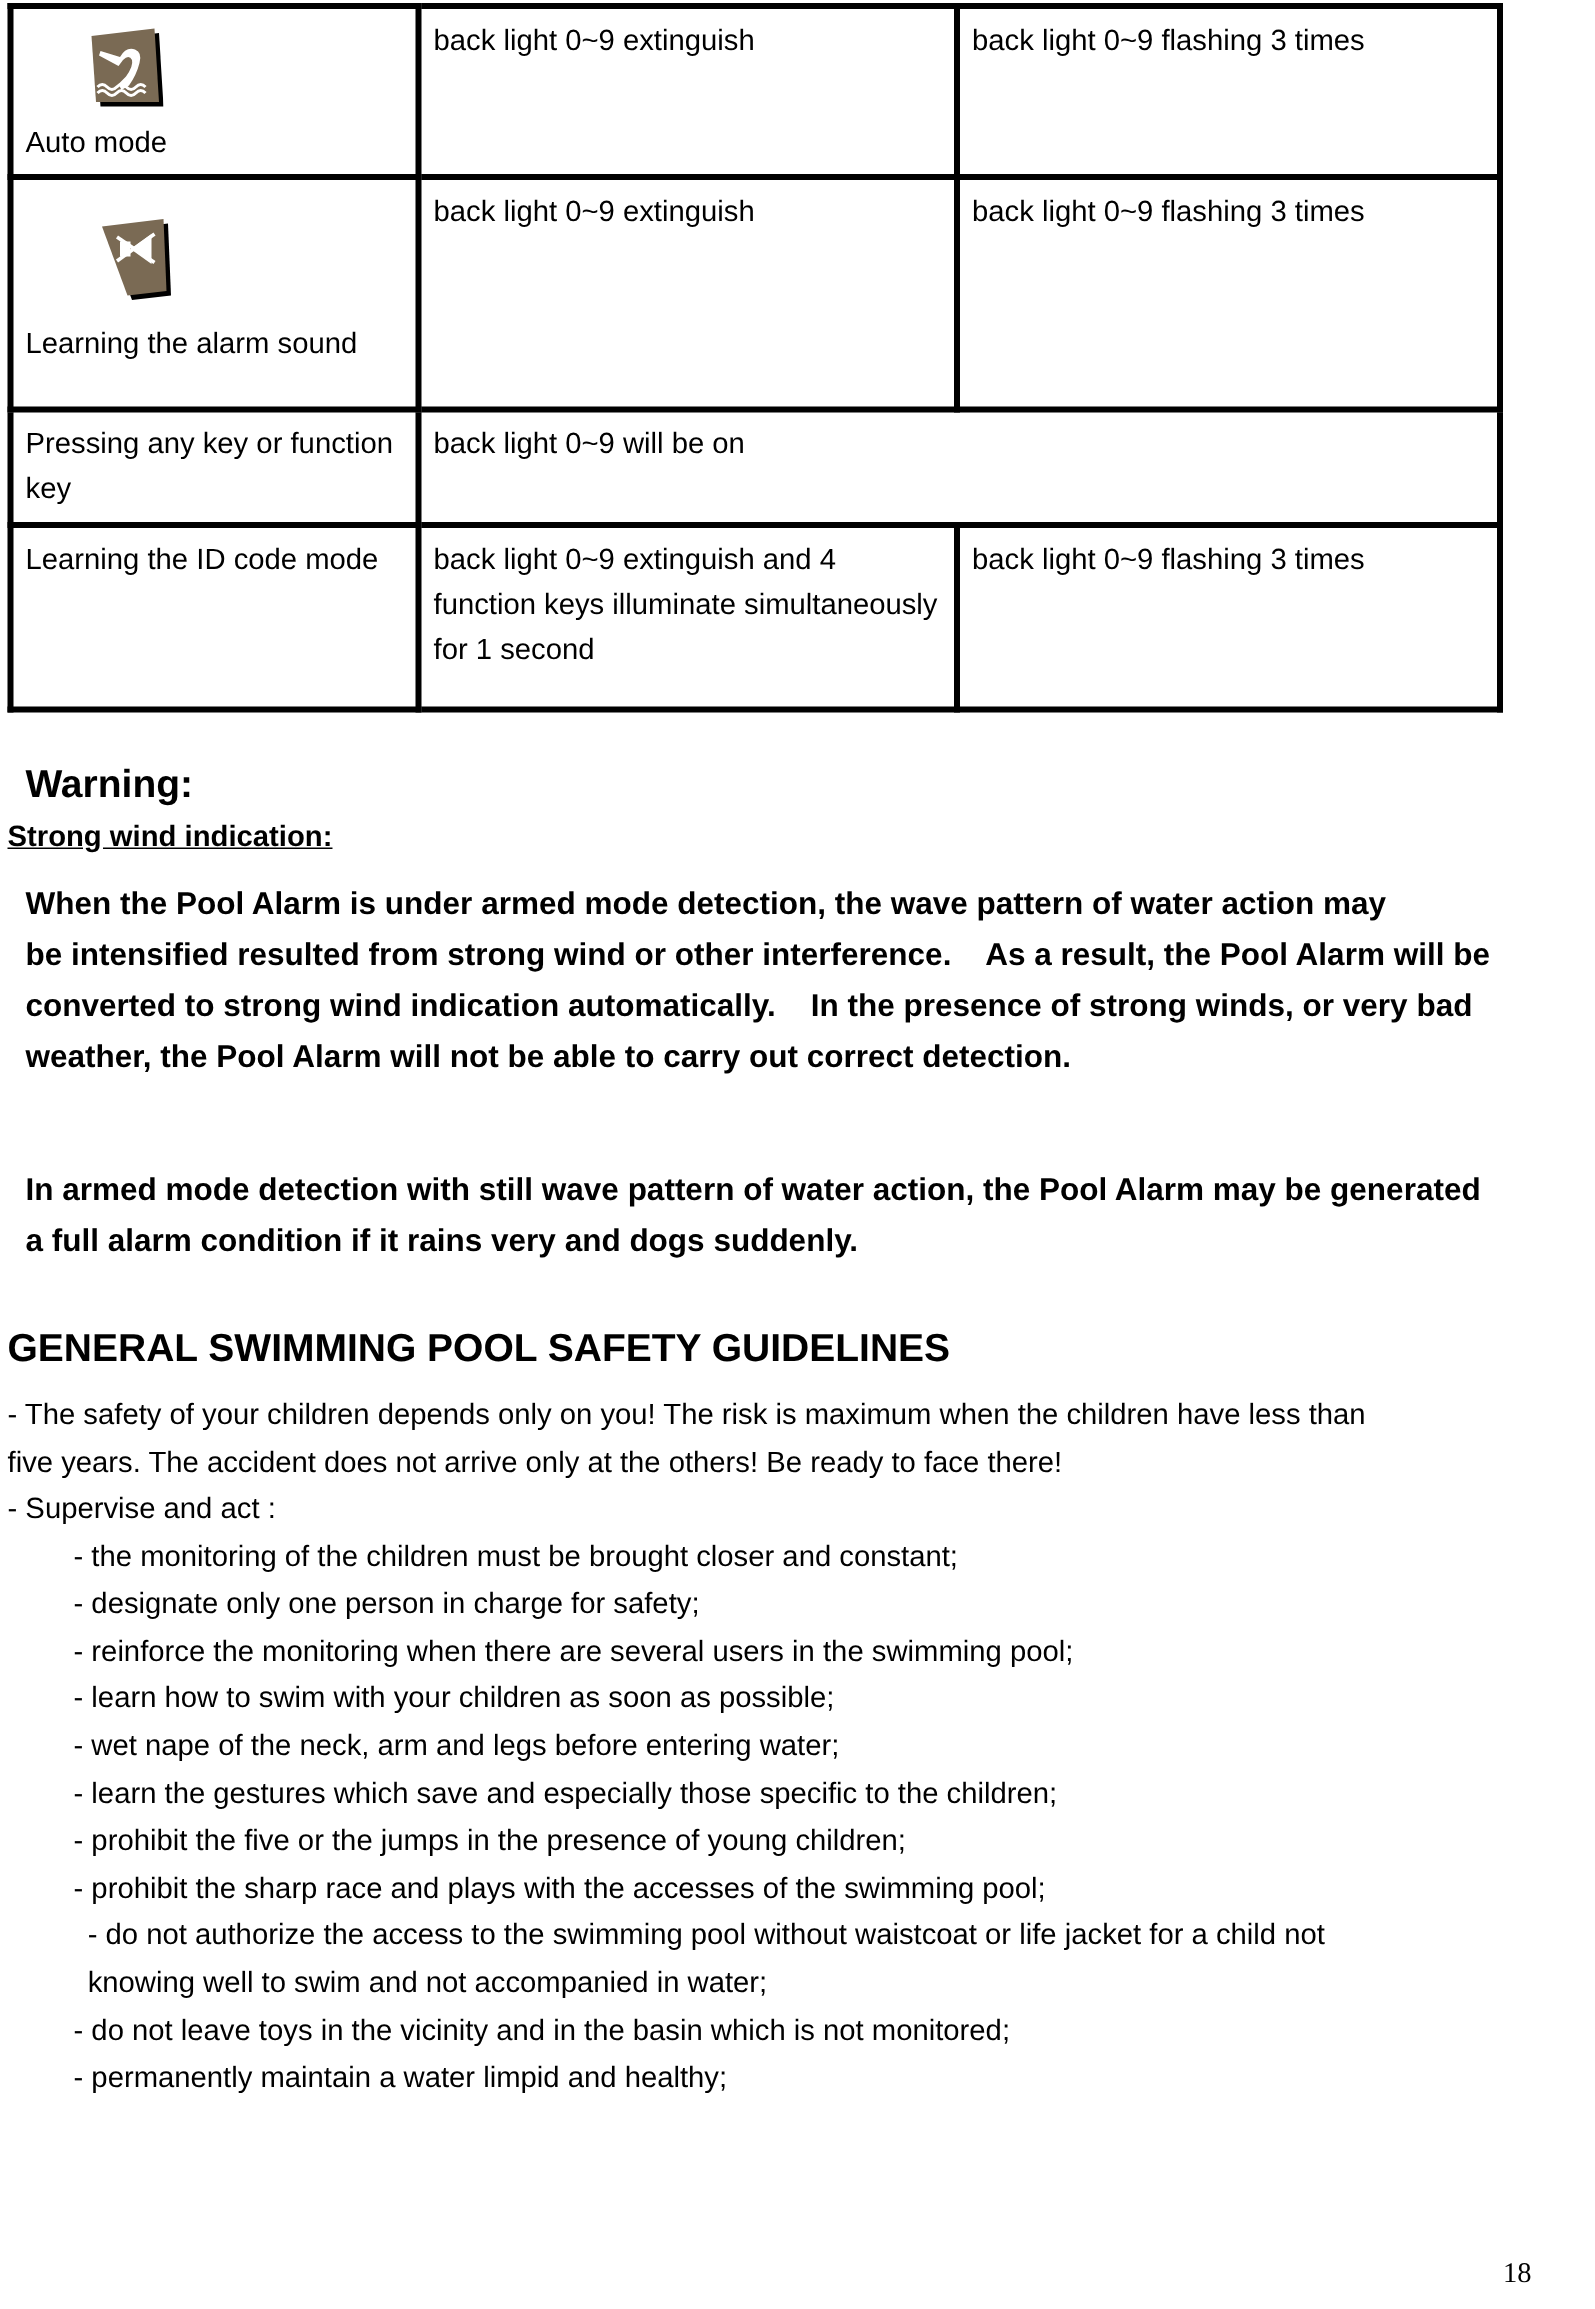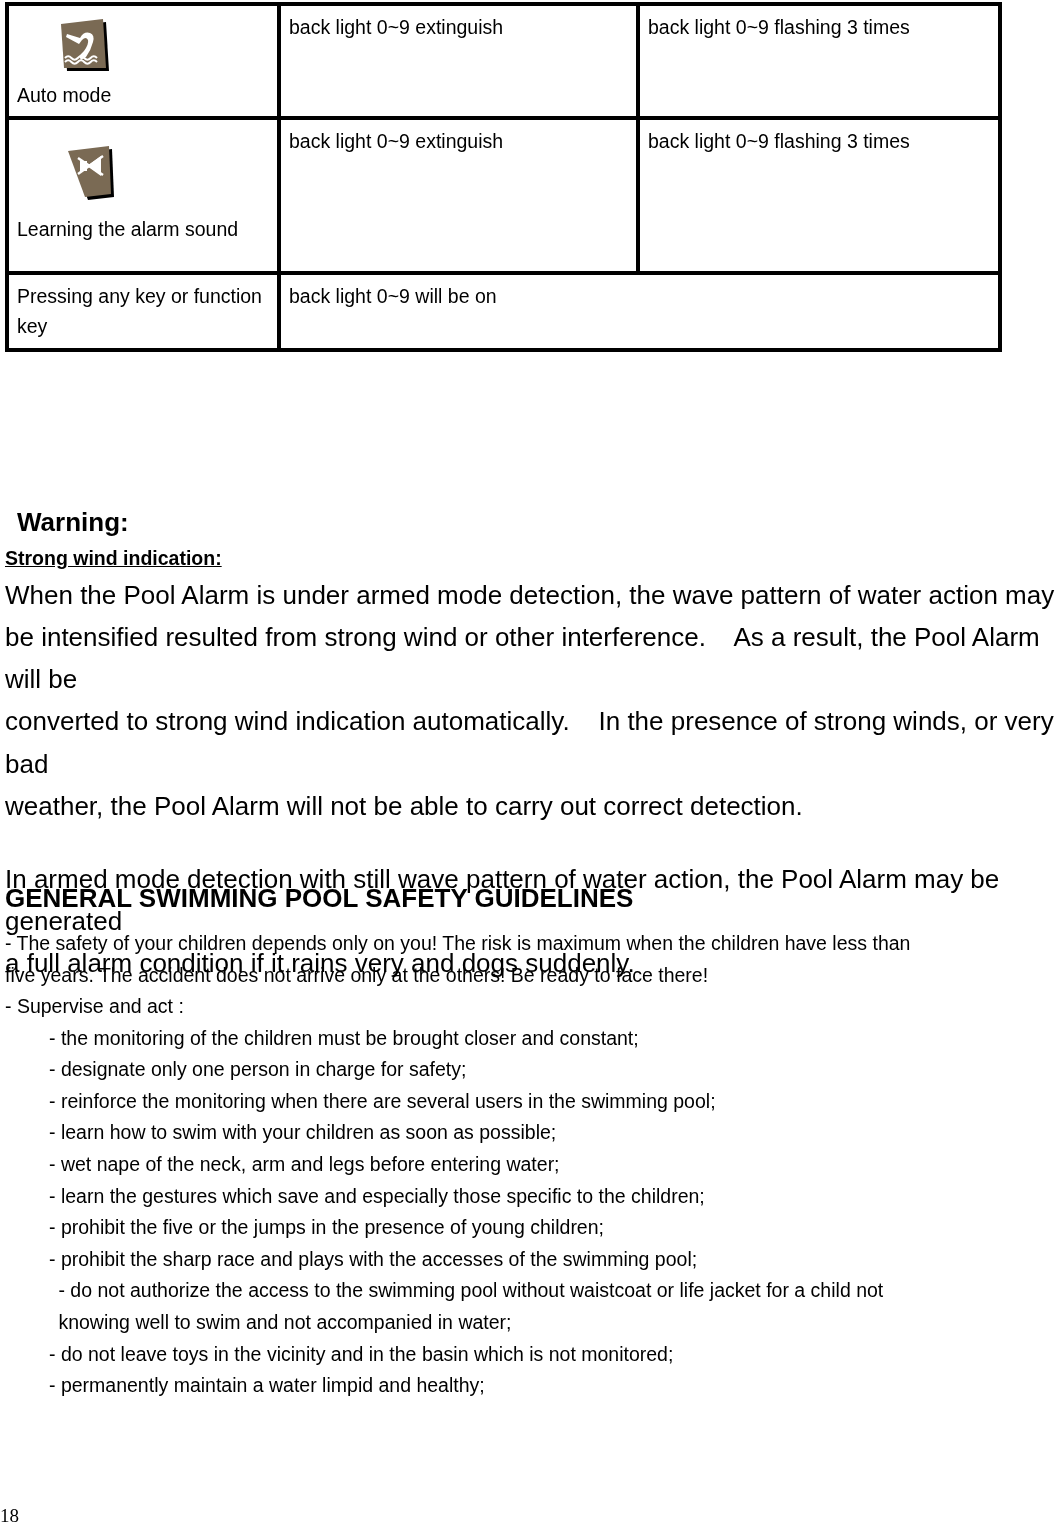--- a/index.html
+++ b/index.html
@@ -86,24 +86,24 @@
     font-family: "Liberation Sans", sans-serif;
   }
   .underline-head {
     font-size: 19.5px;
     font-weight: bold;
     text-decoration: underline;
     line-height: 1.62;
     margin: 0;
   }
   .warn-para {
-    font-size: 26px;
-    font-weight: normal;
+    font-size: 21px;
+    font-weight: bold;
     line-height: 1.62;
-    margin: 0;
+    margin: 12px;
     white-space: pre-wrap;
   }
   .spacer-line { height: 31px; }
 
   .section-head {
     position: absolute;
     left: 5px;
     top: 883px;
     font-size: 26px;
     font-weight: bold;
@@ -121,21 +121,21 @@
   }
   .g-line { margin: 0; white-space: pre-wrap; }
   .g-indent  { padding-left: 44px; }
   .g-indent2 { padding-left: 48px; }
 
   .page-number {
     position: absolute;
     left: 0;
     top: 1505px;
     width: 1021px;
-    text-align: left;
+    text-align: right;
     font-size: 19px;
     font-family: "Liberation Serif", serif;
   }
 </style>
 </head>
 <body>
 
 <div class="page">
 
   <table class="status-table">
@@ -176,20 +176,27 @@
         <td class="col-alarm">back light 0~9 flashing 3 times</td>
       </tr>
 
       <tr class="row-press">
         <td class="col-mode mode-cell">
           <span class="mode-label">Pressing any key or function key</span>
         </td>
         <td colspan="2">back light 0~9 will be on</td>
       </tr>
 
+      <tr class="row-learn">
+        <td class="col-mode mode-cell">
+          <span class="mode-label">Learning the ID code mode</span>
+        </td>
+        <td class="col-armed">back light 0~9 extinguish and 4 function keys illuminate simultaneously for 1 second</td>
+        <td class="col-alarm">back light 0~9 flashing 3 times</td>
+      </tr>
 
     </tbody>
   </table>
 
   <div class="warning-block">
     <div class="warning-title">Warning:</div>
     <div class="underline-head">Strong wind indication: </div>
     <div class="warn-para">When the Pool Alarm is under armed mode detection, the wave pattern of water action may
 be intensified resulted from strong wind or other interference.    As a result, the Pool Alarm will be
 converted to strong wind indication automatically.    In the presence of strong winds, or very bad

